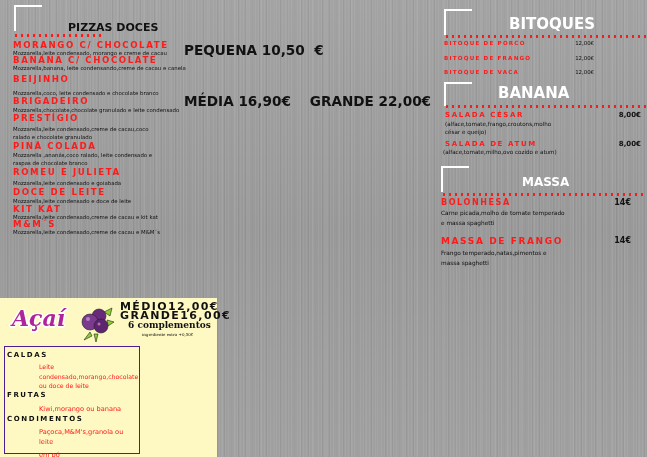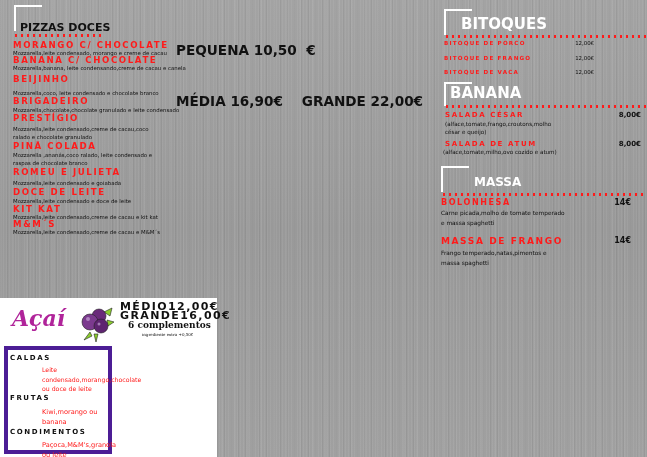--- a/index.html
+++ b/index.html
@@ -26,72 +26,73 @@
     background-image: radial-gradient(circle, #ff1a1a 1.2px, transparent 1.4px);
     background-size: 6px 3px;
     background-repeat: repeat-x;
   }
   .sec-title {
     position: absolute;
     font-family: "DejaVu Sans", sans-serif;
     font-weight: bold;
     color: #fff;
     letter-spacing: 0px;
+    margin-left: 48px;
   }
   .item-name {
     font-family: "DejaVu Sans", sans-serif;
     font-weight: bold;
     color: #ff1a1a;
     letter-spacing: 1.6px;
     white-space: nowrap;
   }
   .item-desc {
     font-family: "DejaVu Sans", sans-serif;
     color: #111;
     white-space: nowrap;
   }
   
   .pizza-list { position: absolute; left: 13px; top: 41px; width: 230px; }
   .pizza-list .item-name { font-size: 8.6px; line-height: 9px; }
   .pizza-list .item-desc { font-size: 5.4px; line-height: 8px; }
 
   .prices-top {
-    position: absolute; left: 176px; top: 8px;
+    position: absolute; left: 184px; top: 8px;
     font-family: "DejaVu Sans", sans-serif; font-weight: bold; color: #111;
     font-size: 13.6px; line-height: 17px; white-space: pre;
   }
 
   
   .bit-row { position: absolute; left: 444px; width: 150px; display: flex; justify-content: space-between; }
   .bit-row .item-name { font-size: 5.6px; letter-spacing: 1.2px; }
   .bit-row .price { font-size: 5.4px; color: #111; }
 
   
   .r-item { position: absolute; left: 441px; width: 200px; }
   .r-item .row { display: flex; justify-content: space-between; }
   .price-r { font-family: "DejaVu Sans", sans-serif; font-weight: bold; color: #111; white-space: nowrap; }
 
   
   .acai-panel {
     position: absolute; left: 0; top: 298px; width: 217px; height: 159px;
-    background: #ffffff;
+    background: #fef9c3;
   }
   .acai-logo {
     position: absolute; left: 12px; top: 7px;
     font-family: "DejaVu Serif", serif; font-style: italic; font-weight: bold;
     font-size: 22px; color: #b0249a;
     text-shadow: 1.5px 0 #fff, -1.5px 0 #fff, 0 1.5px #fff, 0 -1.5px #fff, 1px 1px #fff, -1px -1px #fff, 1px -1px #fff, -1px 1px #fff;
   }
   .acai-prices { position: absolute; left: 120px; top: 4px; width: 92px; }
   .acai-prices .prow { display: flex; justify-content: space-between; font-weight: bold; font-size: 11px; letter-spacing: 1.4px; color: #111; line-height: 9px; }
   .acai-comp { position: absolute; left: 128px; top: 22px; font-family: "DejaVu Serif", serif; font-weight: bold; font-size: 9px; color: #111; }
   .acai-extra { position: absolute; left: 142px; top: 34px; font-family: "DejaVu Serif", serif; font-size: 4px; color: #111; }
   .acai-box {
-    position: absolute; left: 4px; top: 48px; width: 108px; height: 108px;
-    border: 4px solid #4c1d95;
+    position: absolute; left: 4px; top: 48px; width: 136px; height: 108px;
+    border: 1px solid #4c1d95;
   }
   .acai-box .h { font-weight: bold; font-size: 7px; letter-spacing: 1.6px; color: #111; line-height: 10px; }
   .acai-box .d { font-size: 6.2px; color: #ff1a1a; line-height: 10px; padding-left: 32px; }
 </style>
 </head>
 <body>
 
 <div class="bracket" style="left:14px; top:5px; width:28px; height:26px;"></div>
 <div class="sec-title" style="left:20px; top:21px; font-size:11px; color:#111;">PIZZAS DOCES</div>
 <div class="dots" style="left:13px; top:34px; width:90px;"></div>

